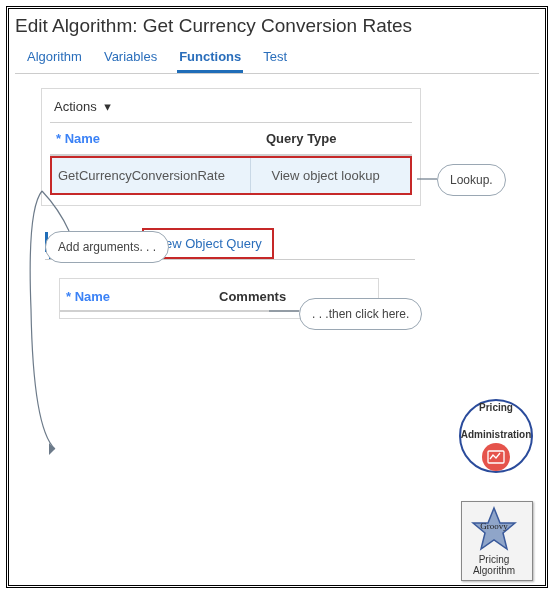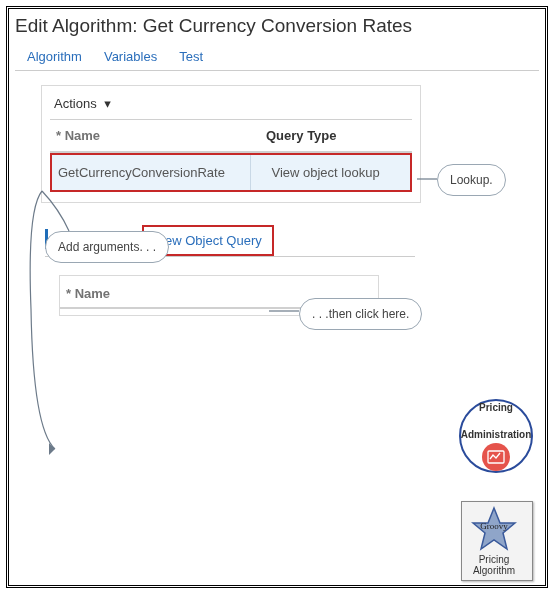--- a/index.html
+++ b/index.html
@@ -186,32 +186,33 @@
     border: 1px solid #888;
     background: #f3f3f3;
     padding: 4px 8px 4px 2px;
     box-shadow: 1px 1px 2px rgba(0,0,0,0.3);
   }
   .star {
     width: 46px; height: 46px;
     margin: 0 auto 2px auto;
     position: relative;
   }
-  .req { color: #737373; }
+  .req { color: #3b82f6; }
 </style>
 </head>
 <body>
 
 <div class="outer-frame">
 
   <div class="page-title">Edit Algorithm: Get Currency Conversion Rates</div>
 
   <div class="tabs">
     <div class="tab">Algorithm</div>
     <div class="tab">Variables</div>
+    <div class="tab active">Functions</div>
     <div class="tab">Test</div>
   </div>
 
   <div class="panel">
     <div class="actions-row">
       <span>Actions</span>
       <span class="caret">▾</span>
     </div>
     <div class="table-head">
       <div class="col-name req">* Name</div>
@@ -229,20 +230,21 @@
 
   <div class="sub-tabs">
     <div style="width:4px;border-left:3px solid #1f6db8;height:20px;margin-top:4px;"></div>
     <div class="sub-tab active">Arguments</div>
     <div class="sub-tab boxed">View Object Query</div>
   </div>
 
   <div class="args-panel">
     <div class="args-head">
       <div class="c1 req">* Name</div>
+      <div class="c2">Comments</div>
     </div>
   </div>
 
   <svg class="svg-conn" width="540" height="580">
 
     <path d="M 428 170 L 408 170" stroke="#6c7a89" stroke-width="1.2" fill="none"></path>
 
     <path d="M 33 182 Q 18 200 22 300 Q 24 420 46 440" stroke="#6c7a89" stroke-width="1.2" fill="none"></path>
     <polygon points="46,440 40,434 40,446" fill="#6c7a89"></polygon>
 

